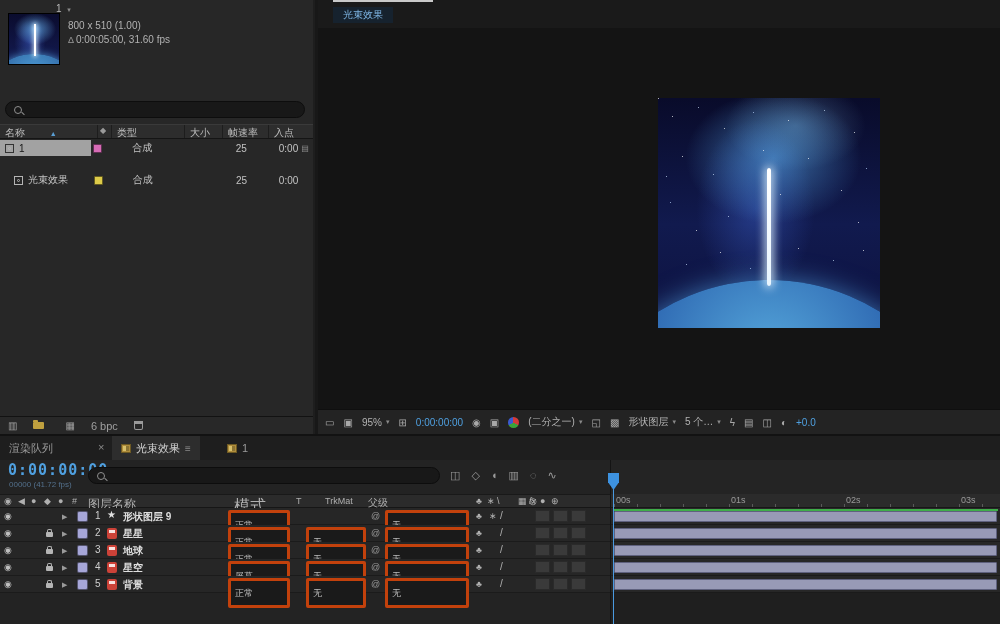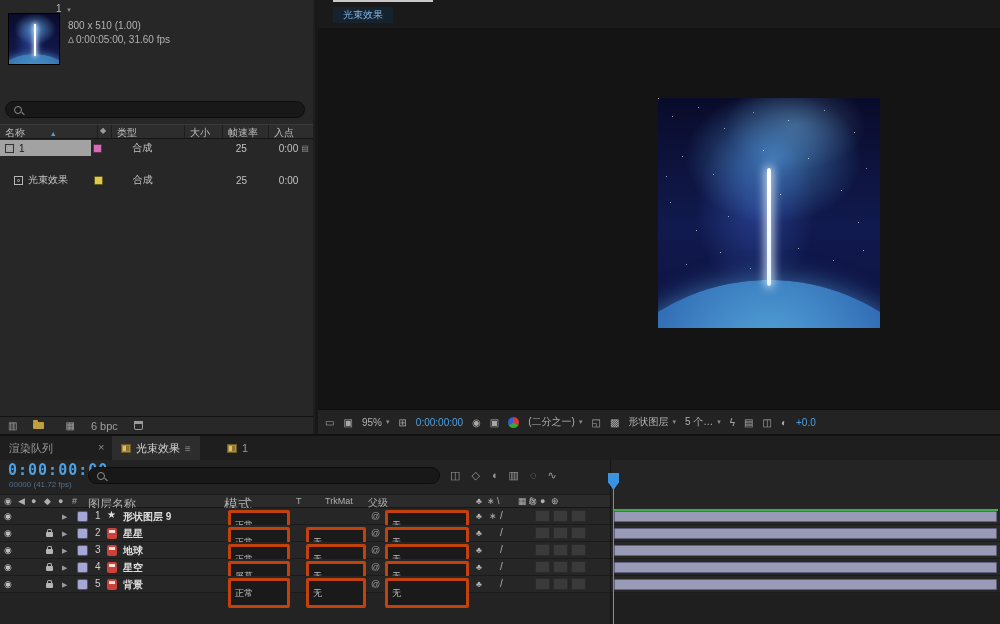--- a/index.html
+++ b/index.html
@@ -298,21 +298,21 @@
         </div>
 
         <div class="tl-colhead">
           <span style="left:4px">◉</span>
           <span style="left:18px">◀</span>
           <span style="left:31px">●</span>
           <span style="left:44px">◆</span>
           <span style="left:58px">●</span>
           <span style="left:72px">#</span>
           <span style="left:88px;font-size:12px">图层名称</span>
-          <span style="left:224px;font-size:14px">模式</span>
+          <span style="left:234px;font-size:16px">模式</span>
           <span style="left:296px">T</span>
           <span style="left:325px">TrkMat</span>
           <span style="left:368px;font-size:10px">父级</span>
           <span style="left:476px">♣</span>
           <span style="left:487px">∗</span>
           <span style="left:497px">\</span>
           <span style="left:529px;font-style:italic">fx</span>
           <span style="left:518px">▦</span>
           <span style="left:529px">◎</span>
           <span style="left:540px">●</span>
@@ -450,20 +450,26 @@
             </span>
           <span class="sw1">♣</span>
           <span class="sw3">/</span>
           <span class="sqr sq1"></span>
           <span class="sqr sq2"></span>
           <span class="sqr sq3"></span>
         </div>
       </div>
 
       <div class="tl-right">
+        <div class="ruler">
+          <span style="left:5px">00s</span>
+          <span style="left:120px">01s</span>
+          <span style="left:235px">02s</span>
+          <span style="left:350px">03s</span>
+        </div>
         <div class="trow" style="top:48px">
             <div class="bar"></div>
           </div>
         <div class="trow" style="top:65px">
             <div class="bar"></div>
           </div>
         <div class="trow" style="top:82px">
             <div class="bar"></div>
           </div>
         <div class="trow" style="top:99px">

